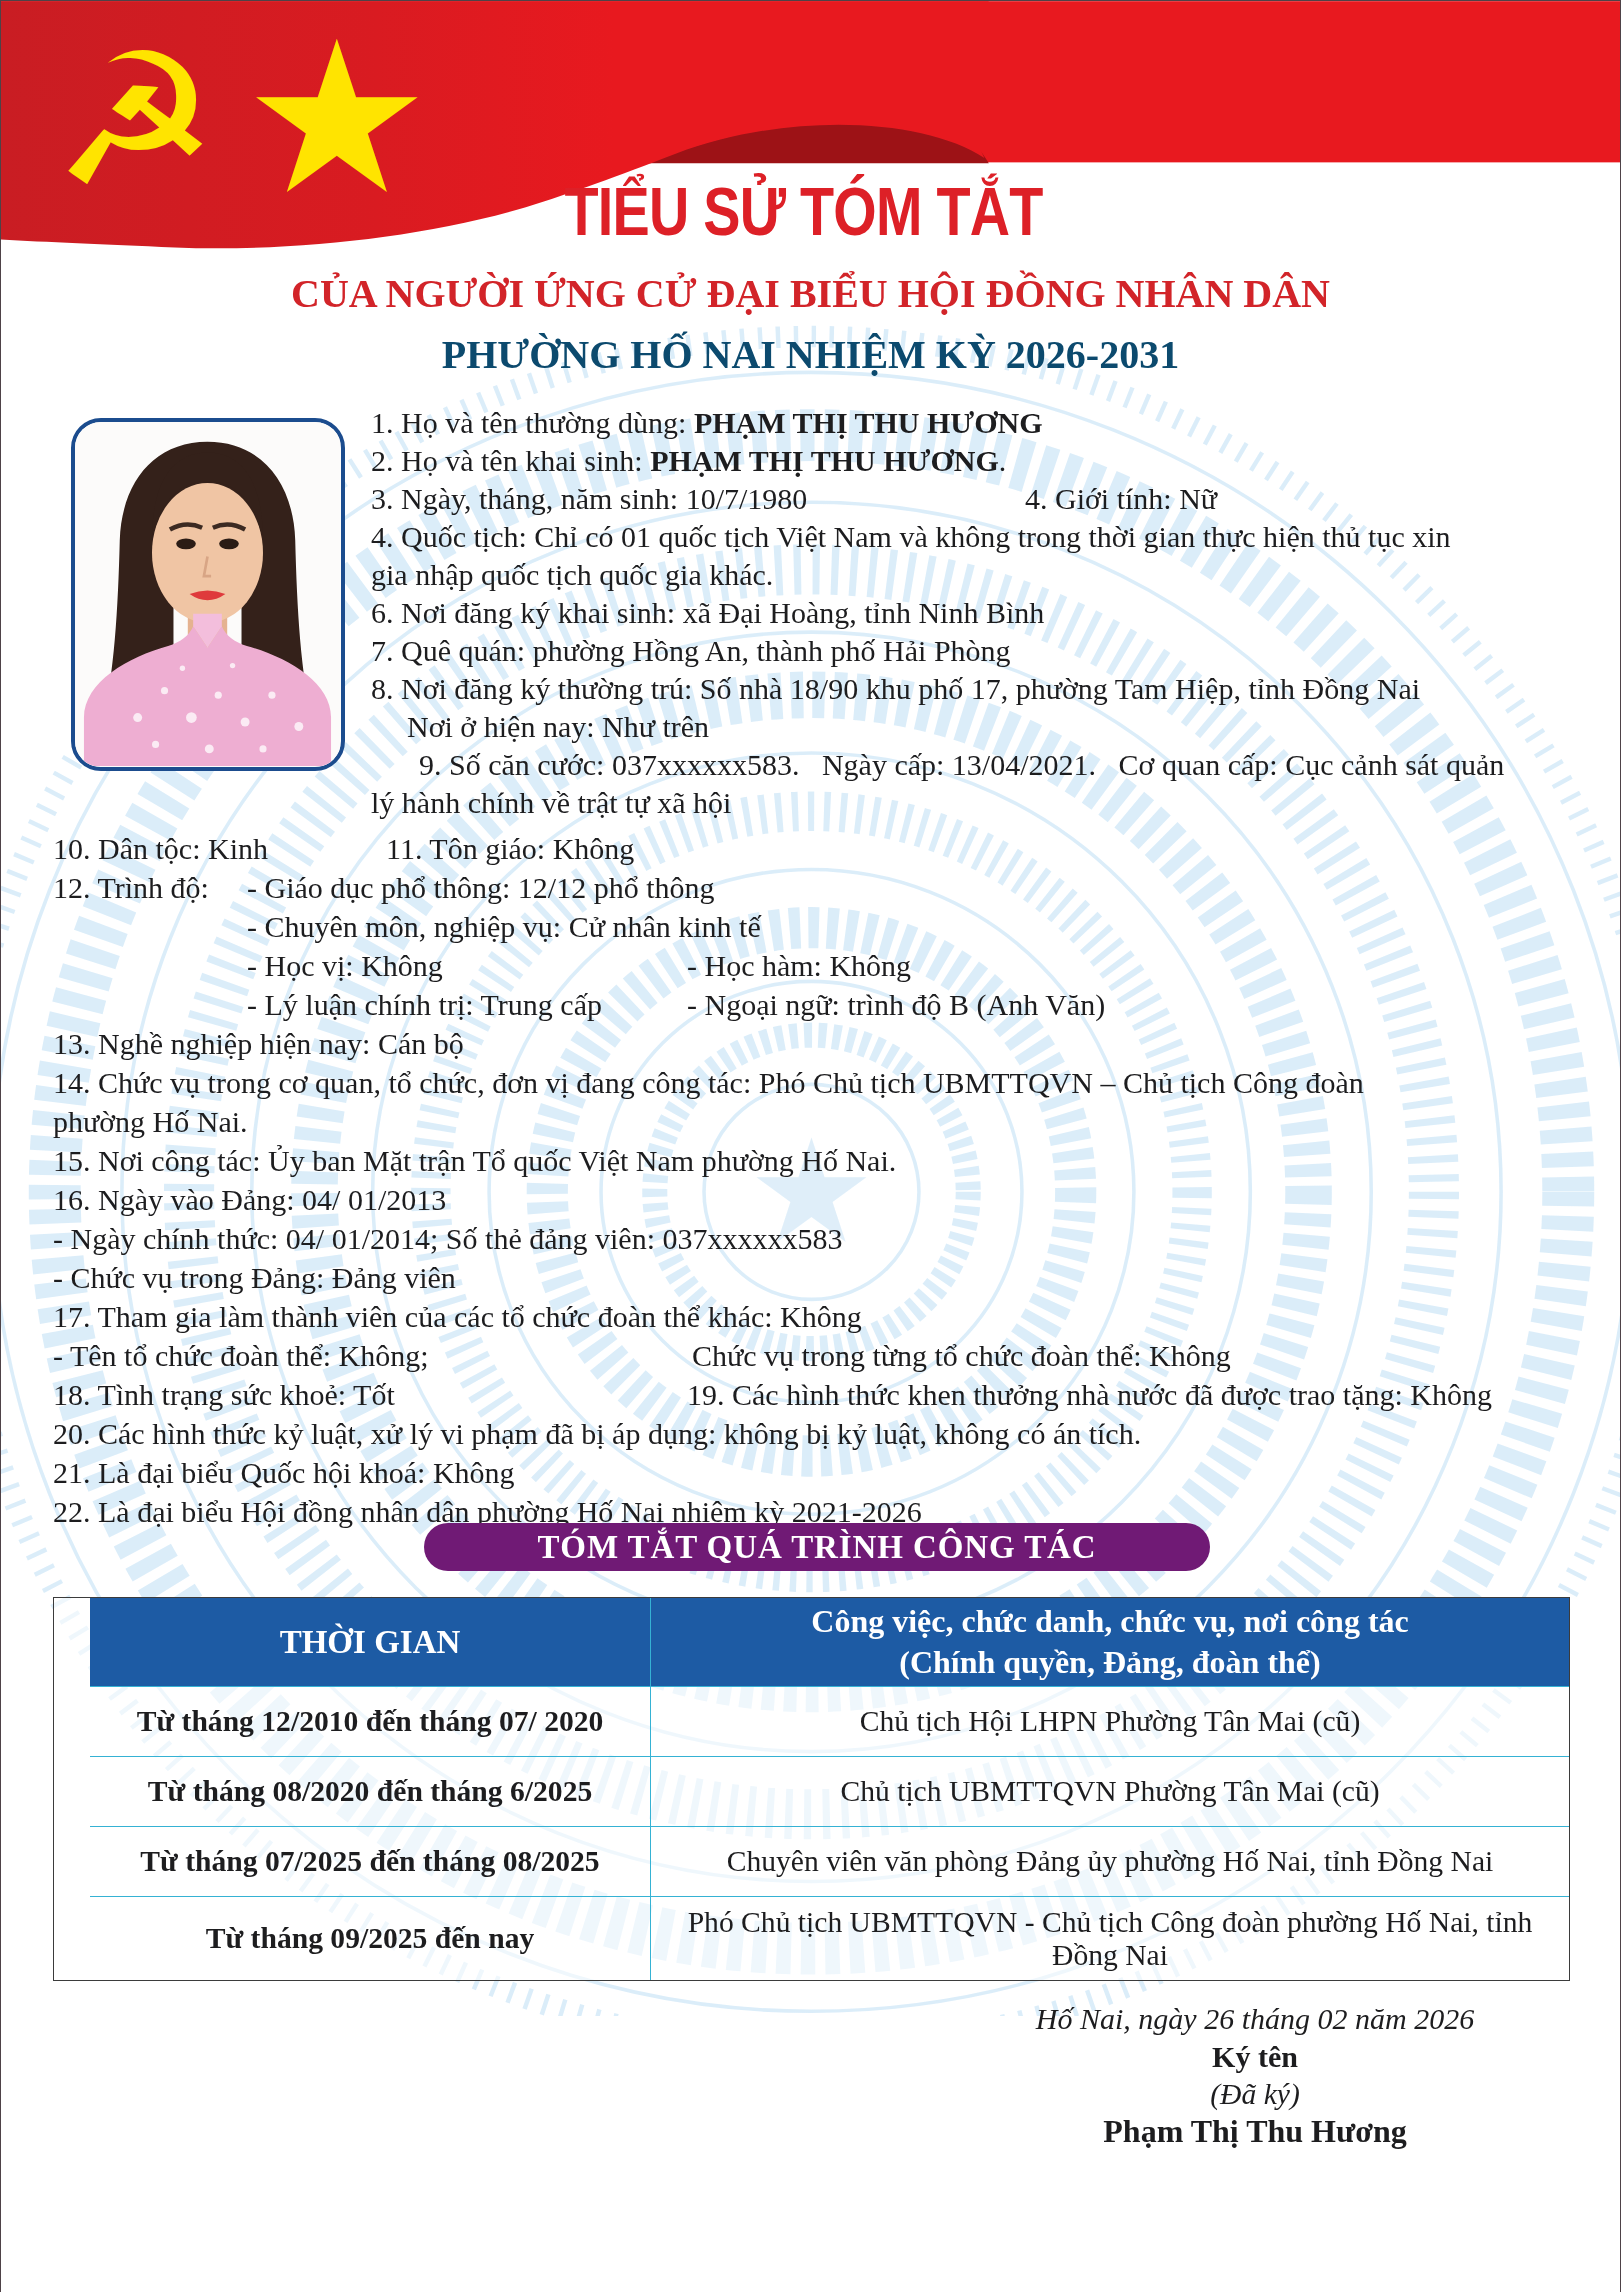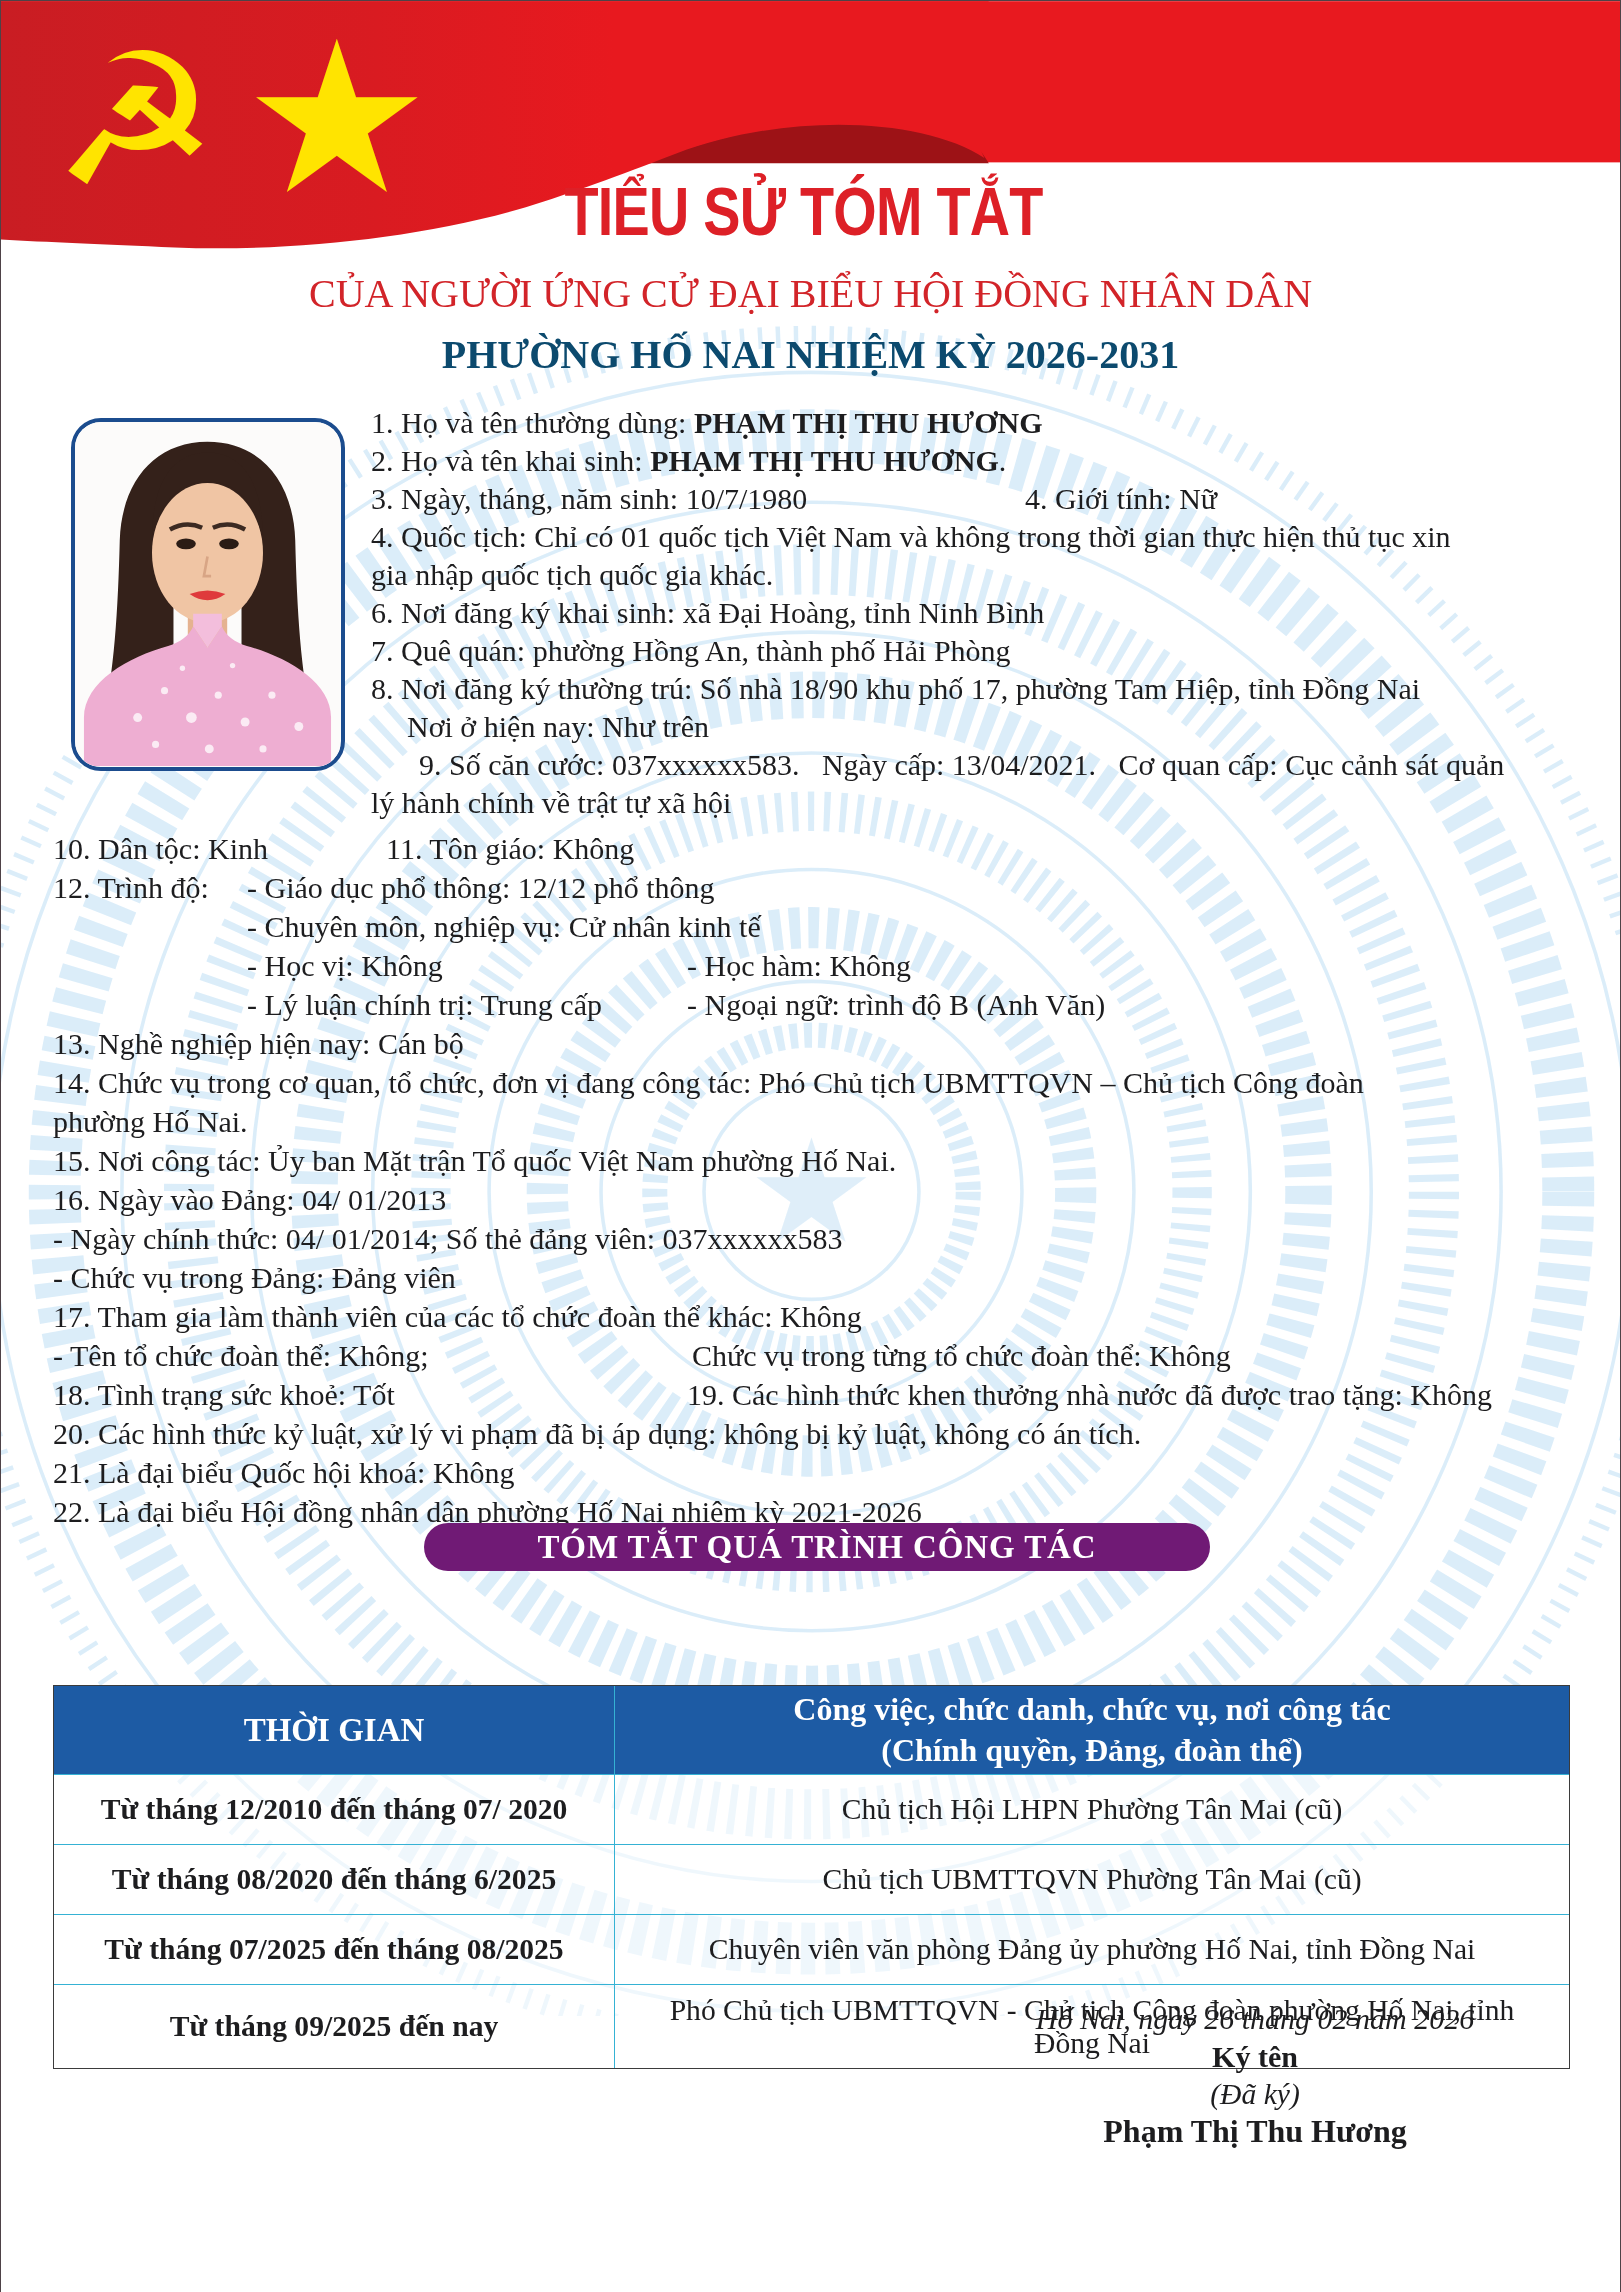--- a/index.html
+++ b/index.html
@@ -8,21 +8,21 @@
     font-family:"Liberation Serif","DejaVu Serif",serif;color:#1d1d1f;
     overflow:hidden;box-sizing:border-box;border:1.8px solid #4e4247;
   }
   svg{display:block}
   .abs{position:absolute;}
   
   .title1{position:absolute;top:174px;left:0;right:13px;text-align:center;
     font-family:"Liberation Sans","DejaVu Sans",sans-serif;font-weight:700;
     font-size:68px;line-height:72px;color:#dd2027;}
   .title1 .inner{display:inline-block;transform:scaleX(.82);transform-origin:center;letter-spacing:-0.9px;}
-  .title2{position:absolute;top:270px;left:0;right:0;text-align:center;font-weight:400;
+  .title2{position:absolute;top:270px;left:0;right:0;text-align:center;font-weight:700;
     font-size:40px;line-height:45px;color:#d22429;}
   .title3{position:absolute;top:331px;left:0;right:0;text-align:center;font-weight:700;
     font-size:40px;line-height:45px;color:#0c4a6e;}
   
   .photo{position:absolute;left:70px;top:417px;width:274px;height:353px;
     border:4.5px solid #1b4c8e;border-radius:30px;overflow:hidden;background:#fdfdfd;box-sizing:border-box;}
   
   .col-right{position:absolute;left:370px;top:403px;width:1191px;
     font-size:30px;line-height:38px;}
   .col-full{position:absolute;left:52px;top:828px;width:1522px;
@@ -34,23 +34,23 @@
   .at730{position:absolute;left:654px;top:0;}
   .at372{position:absolute;left:333px;top:0;}
   .at708{position:absolute;left:634px;top:0;}
   .at713{position:absolute;left:639px;top:0;}
   b{font-weight:700;}
   
   .pill{position:absolute;left:423px;top:1522px;width:786px;height:48px;border-radius:24px;
     background:#701a75;color:#ffffff;text-align:center;line-height:48px;
     font-weight:700;font-size:33px;letter-spacing:0.9px;}
   
-  .ctable{position:absolute;left:52px;top:1684px;width:1517px;
+  .ctable{position:absolute;left:52px;top:1596px;width:1517px;
     display:grid;grid-template-columns:560px 1fr;grid-template-rows:88px 70px 70px 70px 84px;
-    border:1.8px solid #3b3b3b;box-sizing:border-box;background:rgba(255,255,255,.55);}
+    border:1.8px solid #3b3b3b;box-sizing:border-box;background:rgba(255,255,255,.55);padding-left:36px;}
   .cell{display:flex;align-items:center;justify-content:center;text-align:center;
     font-size:29.6px;border-left:1.8px solid #35b2d4;border-top:1.8px solid #35b2d4;padding:0 18px;}
   .cell.first-col{border-left:none;}
   .cell.head{background:#1d5ba4;color:#ffffff;font-weight:700;border-top:none;font-size:33px;}
   .cell.head .sub{font-size:32px;}
   .head-lines{line-height:41px;}
   
   .sig{position:absolute;left:936px;top:1999px;width:636px;text-align:center;}
   .sig-date{font-style:italic;font-size:30px;line-height:38px;}
   .sig-label{font-weight:700;font-size:30px;line-height:38px;}

